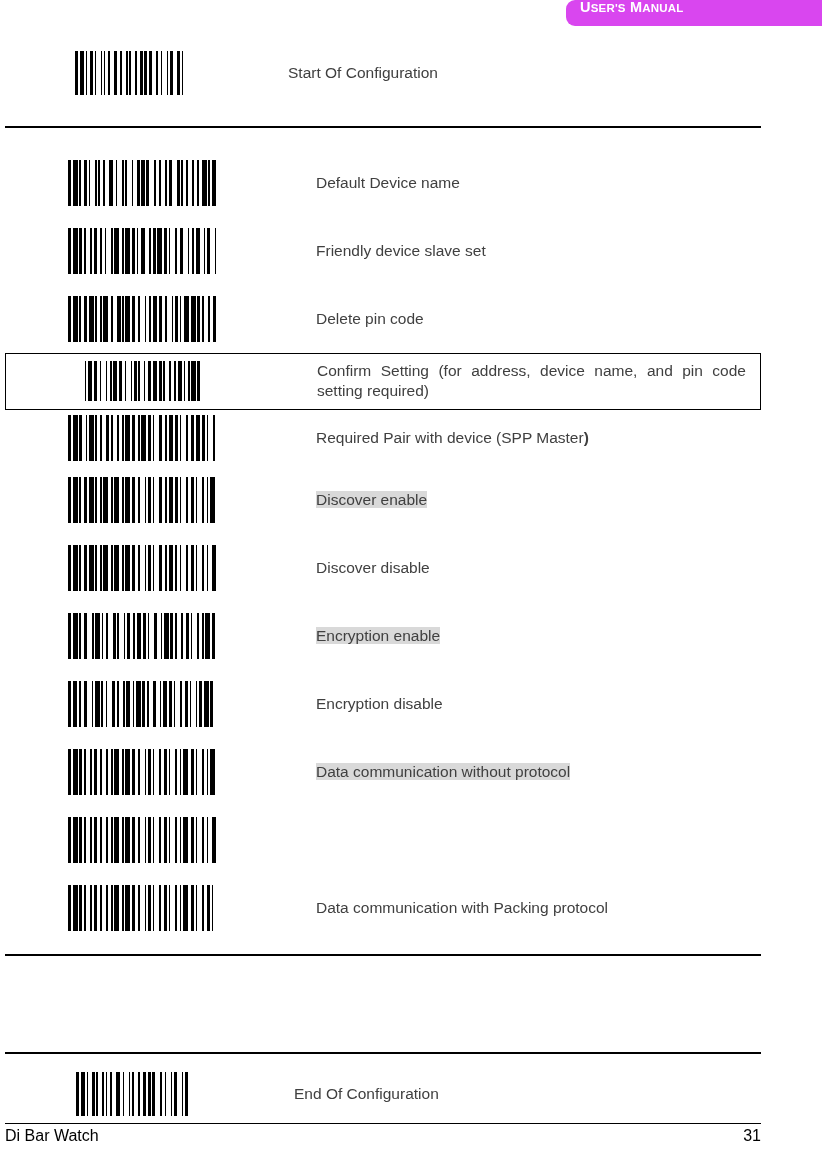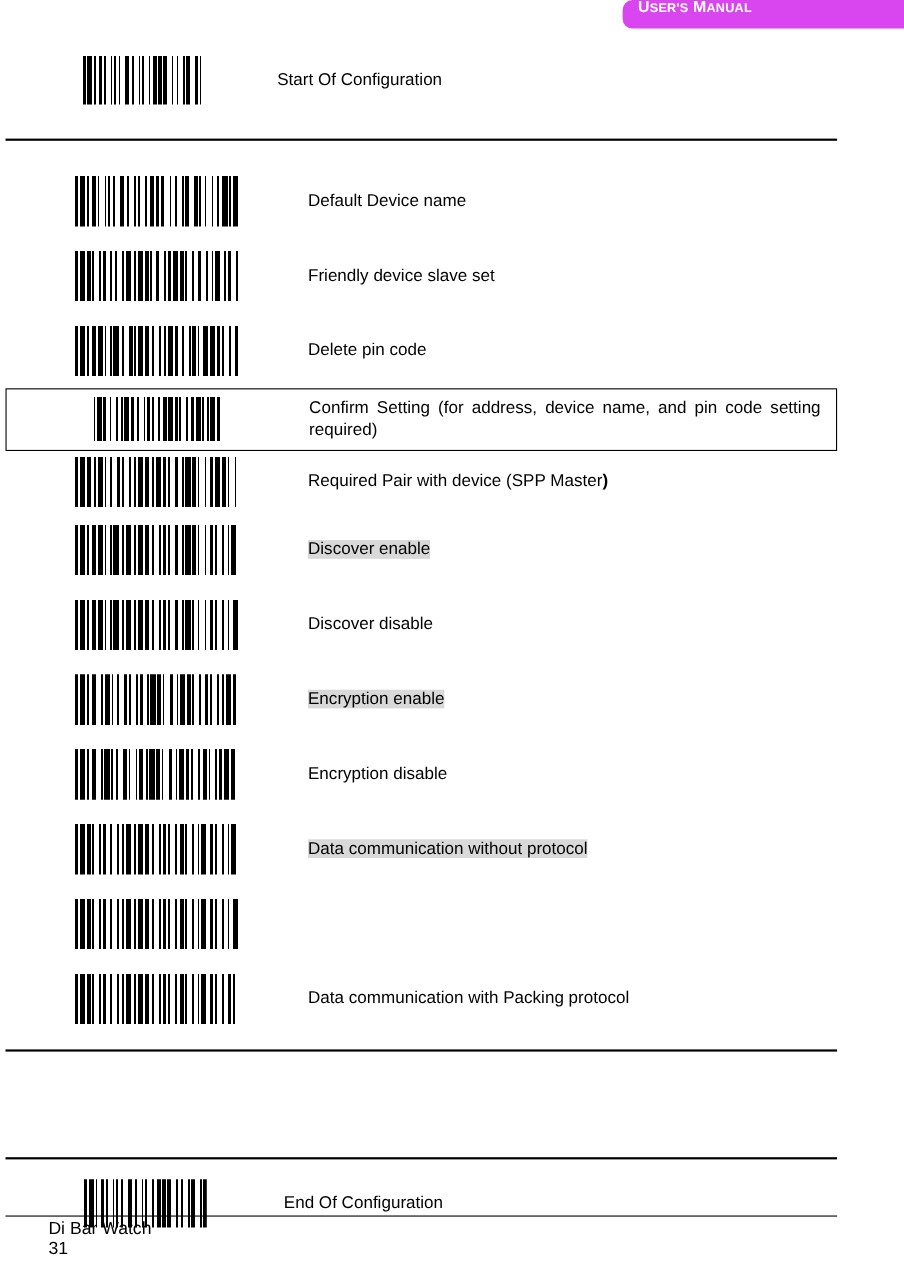--- a/index.html
+++ b/index.html
@@ -79,21 +79,22 @@
     width: 275px;
     flex: 0 0 275px;
     display: flex;
     justify-content: center;
     align-items: center;
   }
   .row .label-cell {
     flex: 1 1 auto;
     font-size: 15.5px;
     line-height: 1.32;
-    color: #000000;
+    color: #404040;
+    margin-left: 36px;
   }
 
   .label-cell .hl {
     background: #d9d9d9;
   }
   .label-cell .b {
     font-weight: bold;
   }
 
   
@@ -130,21 +131,20 @@
   .footer-rule {
     height: 0;
     border-top: 1.5px solid #000000;
     width: 756px;
   }
   .footer-inner {
     display: flex;
     justify-content: space-between;
     align-items: baseline;
     padding-top: 3px;
-    flex-direction: column;
   }
   .footer-left {
     font-size: 16px;
   }
   .footer-right {
     font-size: 16px;
     margin-left: 39px;
   }
 
   .spacer-lg { height: 96px; }

